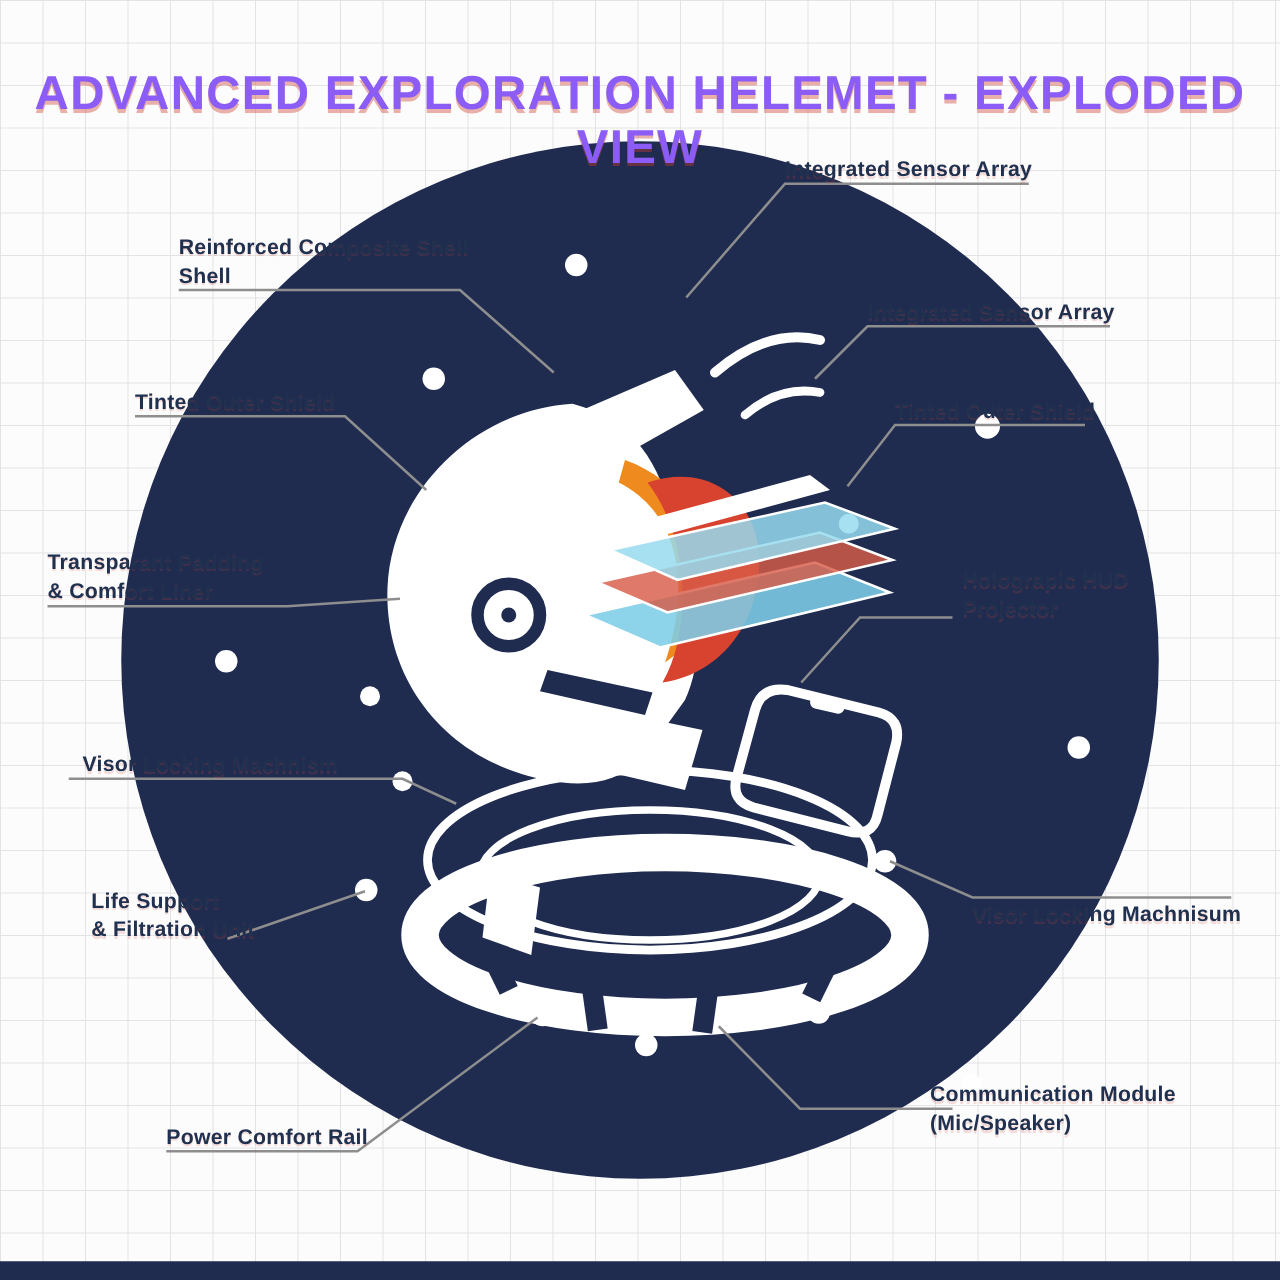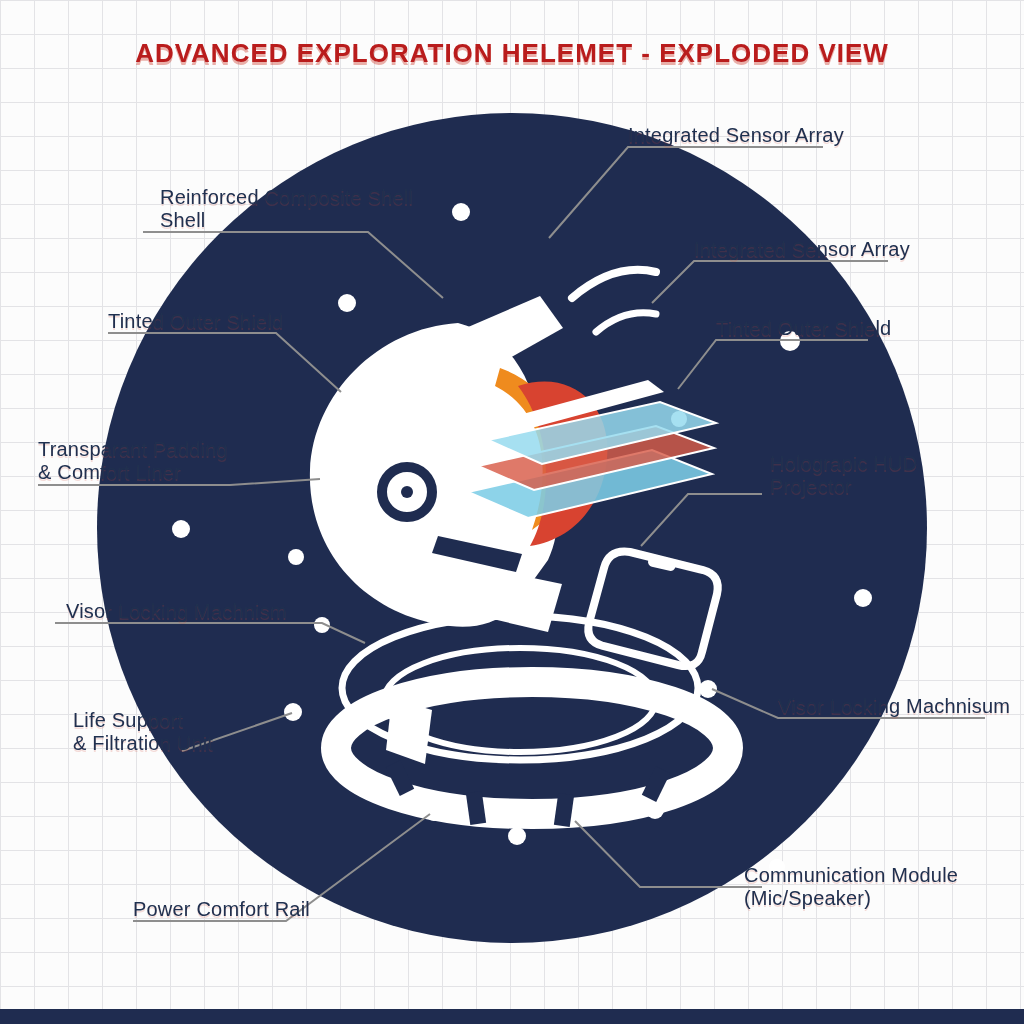--- a/index.html
+++ b/index.html
@@ -9,31 +9,31 @@
     overflow: hidden;
     font-family: "Liberation Sans", sans-serif;
     background-color: #fcfcfc;
     background-image:
       linear-gradient(#e3e3e6 1px, transparent 1px),
       linear-gradient(90deg, #e3e3e6 1px, transparent 1px);
     background-size: 34px 34px;
   }
   .layer { position: absolute; left: 0; top: 0; }
   .title {
-    position: absolute; top: 38px; left: 0; width: 100%;
+    position: absolute; top: 54px; left: 0; width: 100%;
     margin: 0;
     text-align: center;
-    font-size: 26px; font-weight: 700; letter-spacing: 1px;
-    color: #b91c1c;
+    font-size: 38px; font-weight: 700; letter-spacing: 1px;
+    color: #8b5cf6;
     text-shadow: 0 3px 0 rgba(205,60,45,0.40);
   }
   .label {
     position: absolute;
     color: #20304f;
-    font-size: 20px; line-height: 23px; font-weight: 400;
+    font-size: 17px; line-height: 23px; font-weight: 700;
     letter-spacing: 0.2px;
     white-space: pre-line;
     text-shadow: 0 2px 0 rgba(210,70,55,0.18);
   }
   .bottom-bar {
     position: absolute; left: 0; top: 1009px;
     width: 100%; height: 15px;
     background: #1f2c50;
   }
 </style>
@@ -124,30 +124,30 @@
     <polyline points="985,718 778,718 712,689"></polyline>
     <polyline points="182,751 292,713"></polyline>
     <polyline points="762,887 640,887 575,821"></polyline>
     <polyline points="133,921 286,921 430,814"></polyline>
   </g>
 </svg>
 
 <h1 class="title">ADVANCED EXPLORATION HELEMET - EXPLODED VIEW</h1>
 
 <div class="label" style="left:628px; top:124px;">Integrated Sensor Array</div>
-<div class="label" style="left:160px; top:186px;">Reinforced Composite Shell
+<div class="label" style="left:143px; top:186px;">Reinforced Composite Shell
 Shell</div>
 <div class="label" style="left:694px; top:238px;">Integrated Sensor Array</div>
 <div class="label" style="left:108px; top:310px;">Tinted Outer Shield</div>
 <div class="label" style="left:716px; top:317px;">Tinted Outer Shield</div>
 <div class="label" style="left:38px; top:438px;">Transparant Padding
 &amp; Comfort Liner</div>
 <div class="label" style="left:770px; top:452px;">Holograpic HUD
 Projector</div>
 <div class="label" style="left:66px; top:600px;">Visor Locking Machnism</div>
-<div class="label" style="left:778px; top:695px;">Visor Locking Machnisum</div>
+<div class="label" style="left:778px; top:720px;">Visor Locking Machnisum</div>
 <div class="label" style="left:73px; top:709px;">Life Support
 &amp; Filtration Unit</div>
 <div class="label" style="left:744px; top:864px;">Communication Module
 (Mic/Speaker)</div>
 <div class="label" style="left:133px; top:898px;">Power Comfort Rail</div>
 
 <div class="bottom-bar"></div>
 
 </body></html>

